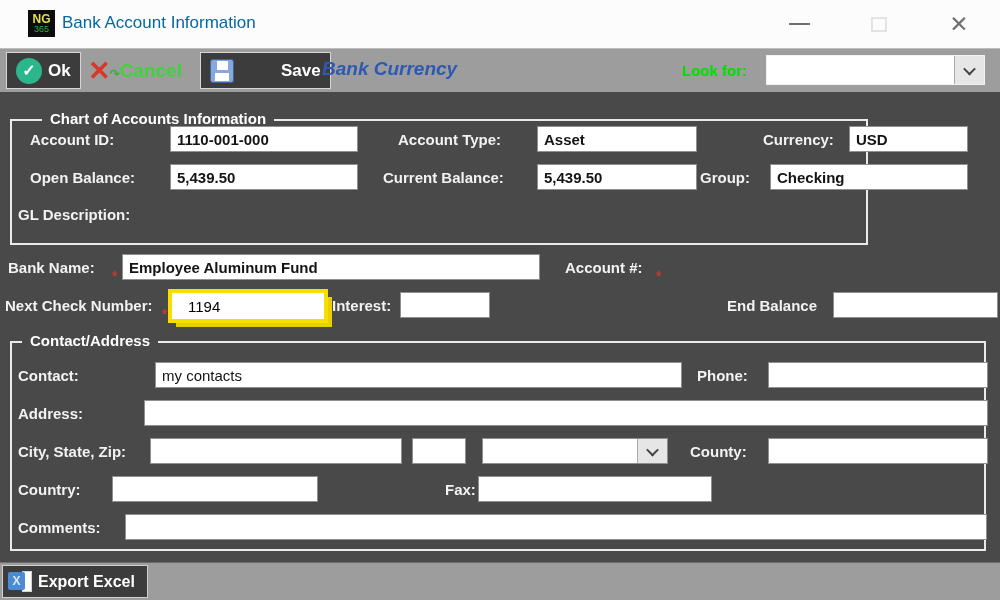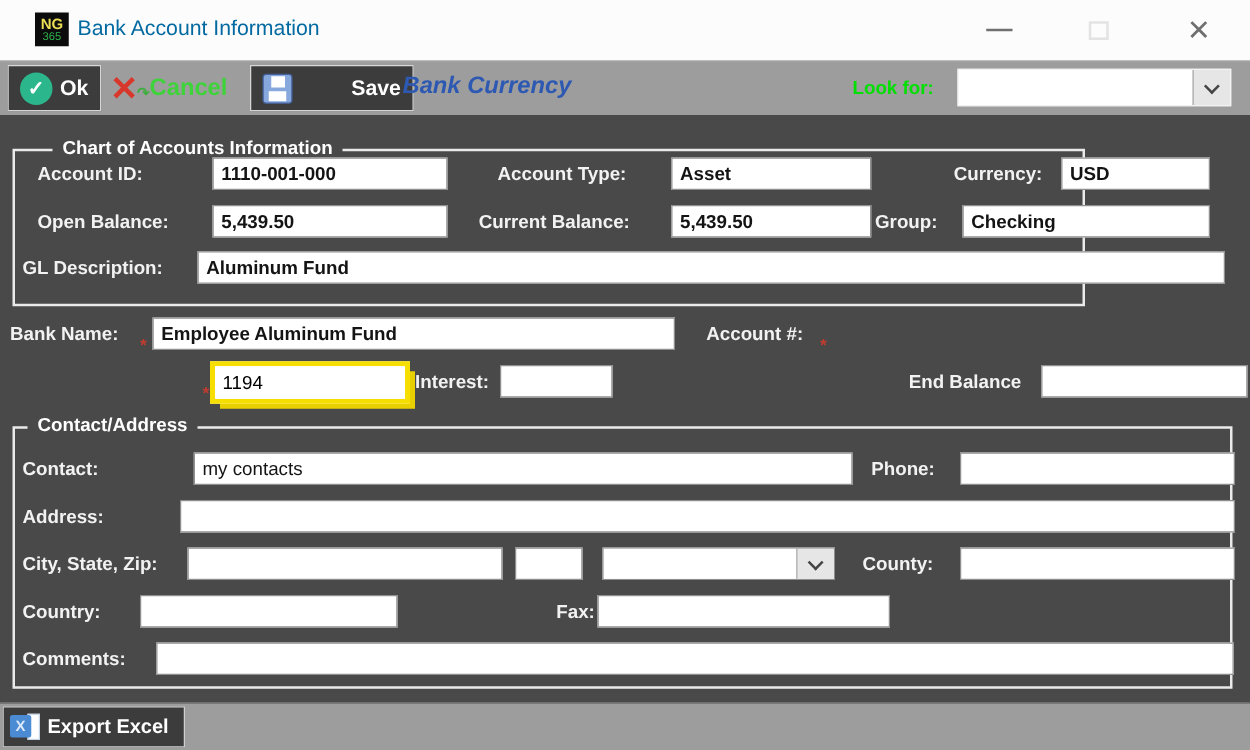--- a/index.html
+++ b/index.html
@@ -49,21 +49,21 @@
   .grp { position:absolute; border:2px solid #eaeaea; z-index:1; }
   .grp-legend { position:absolute; top:-11px; background:#494949; padding:0 8px; color:#fff;
                 font-size:15px; font-weight:bold; white-space:nowrap; z-index:4; }
   .flabel { position:absolute; color:#f2f2f2; font-size:15px; font-weight:bold; white-space:nowrap; z-index:2; }
   .finput { position:absolute; height:26px; background:#fff; border:1px solid #8f8f8f;
             font-family:inherit; font-size:15px; color:#141414; padding:1px 6px; z-index:2; outline:none; }
   .vi { font-weight:bold; }
   .vb { font-weight:bold; }
   .req { position:absolute; color:#c23b2e; font-size:14px; font-weight:bold; z-index:3; }
   .hl-wrap { position:absolute; border:4px solid #f6de00; background:#fff;
-             box-shadow:6px 6px 0 -2px #e8cf00; z-index:3; }
+             box-shadow:6px 6px 0 -2px #e8cf00; z-index:3;padding-left:10px; }
   .hl-wrap input { border:none; outline:none; width:100%; height:26px; font-family:inherit; font-size:15px; padding:1px 6px; }
   .state-combo { height:26px; z-index:2; border:1px solid #8f8f8f; }
   
   .bottombar { position:absolute; top:562px; left:0; width:1000px; height:38px; background:#9d9d9d; border-top:1px solid #6c6c6c; }
   .export-btn { position:absolute; left:2px; top:2px; height:33px; background:#3c3c3c; border:1px solid #cfcfcf;
                 color:#fff; font-weight:bold; font-size:16px; font-family:inherit;
                 display:flex; align-items:center; gap:5px; padding:0 12px 0 5px; cursor:pointer; }
   .xlicon { position:relative; width:25px; height:23px; }
   .xl-page { position:absolute; right:1px; top:1px; width:10px; height:21px; background:#fff; border:1px solid #c9d6e8; }
   .xl-sq { position:absolute; left:0; top:2px; width:17px; height:18px; background:#4a8bd4; border-radius:2px;
@@ -128,28 +128,28 @@
     <input class="finput vi" style="left: 849px; top: 34px; width: 119px;" value="USD">
 
     <span class="flabel" style="left:30px; top:77px;">Open Balance:</span>
     <input class="finput vi" style="left: 170px; top: 72px; width: 188px;" value="5,439.50">
     <span class="flabel" style="left:383px; top:77px;">Current Balance:</span>
     <input class="finput vi" style="left: 537px; top: 72px; width: 160px;" value="5,439.50">
     <span class="flabel" style="left:700px; top:77px;">Group:</span>
     <input class="finput vb" style="left: 770px; top: 72px; width: 198px;" value="Checking">
 
     <span class="flabel" style="left:18px; top:114px;">GL Description:</span>
-    <input class="finput vi" style="left: 158px; top: 109px; width: 822px;" value="Aluminum Fund">
 
     <span class="flabel" style="left:8px; top:167px;">Bank Name:</span>
     <span class="req" style="left:112px; top:176px;">*</span>
     <input class="finput vb" style="left: 122px; top: 162px; width: 418px;" value="Employee Aluminum Fund">
     <span class="flabel" style="left:565px; top:167px;">Account #:</span>
     <span class="req" style="left:656px; top:176px;">*</span>
 
+    <span class="flabel" style="left:5px; top:205px;">Next Check Number:</span>
     <span class="req" style="left:162px; top:214px;">*</span>
     <div class="hl-wrap" style="left:168px; top:197px; width:160px;">
       <input value="1194" style="">
     </div>
     <span class="flabel" style="left:332px; top:205px;">Interest:</span>
     <input class="finput" style="left: 400px; top: 200px; width: 90px;" value="">
     <span class="flabel" style="left:727px; top:205px;">End Balance</span>
     <input class="finput" style="left: 833px; top: 200px; width: 165px;" value="">
 
     <div class="grp" style="left:10px; top:249px; width:976px; height:210px;">

